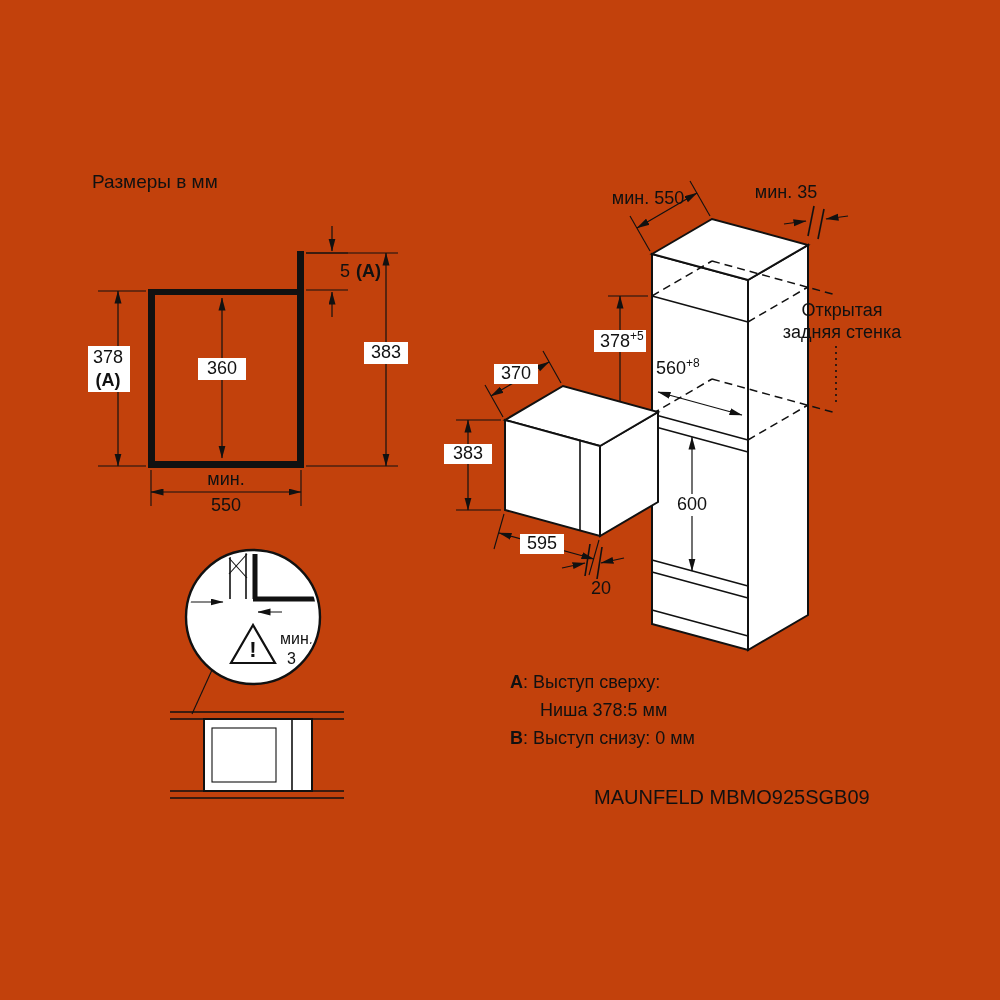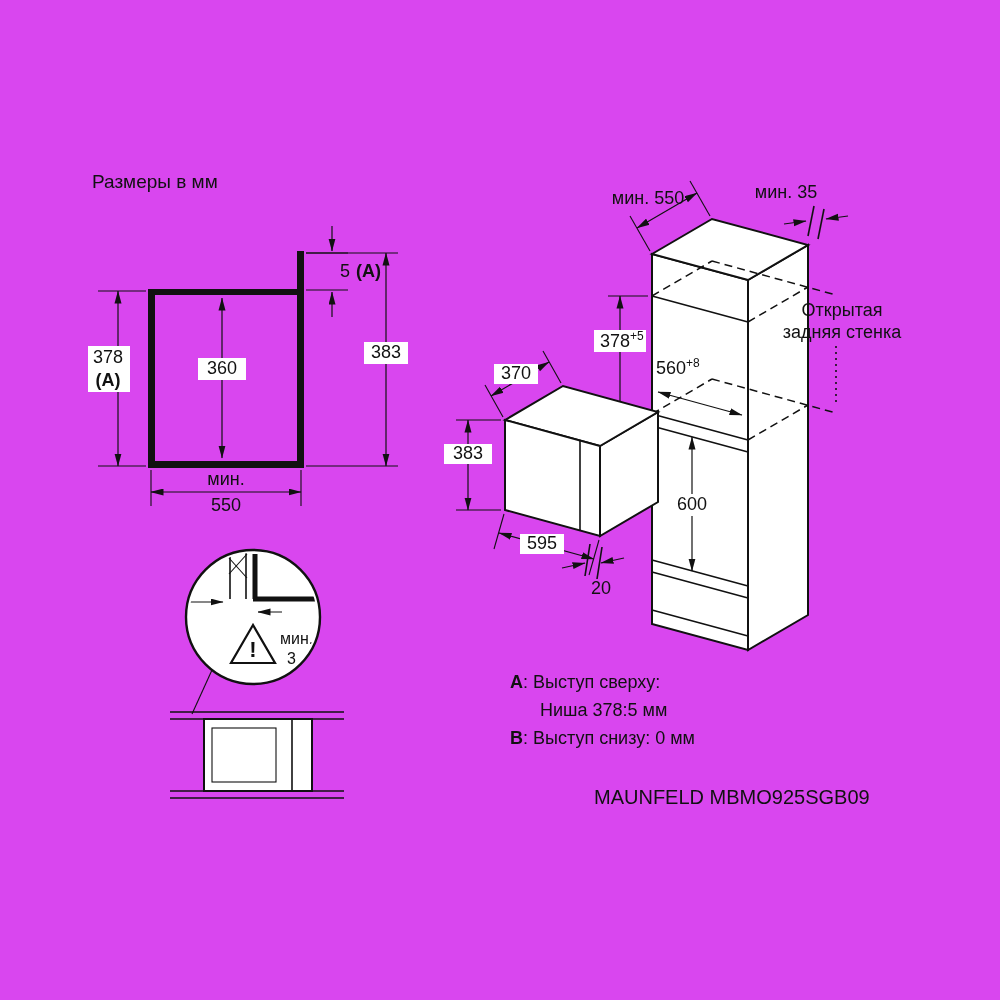--- a/index.html
+++ b/index.html
@@ -1,16 +1,16 @@
 <!DOCTYPE html>
 <html><head>
 <meta charset="utf-8">
 <style>
   html,body{margin:0;padding:0;background:#ffffff;}
-  .page{width:1000px;height:1000px;background:#d946ef;position:relative;overflow:hidden;}
+  .page{width:1000px;height:1000px;background:#c2410c;position:relative;overflow:hidden;}
   svg text{font-family:"Liberation Sans","DejaVu Sans",sans-serif;fill:#111;}
   .title{font-size:19px;}
   .lbl{font-size:18px;}
   .lbl-sm{font-size:16px;}
   .sup{font-size:12px;}
   .note{font-size:18px;}
   .brand{font-size:20px;}
   .bold{font-weight:bold;}
   .warn{font-size:22px;font-weight:bold;}
   .ln{stroke:#111;stroke-width:1.6;fill:none;}

